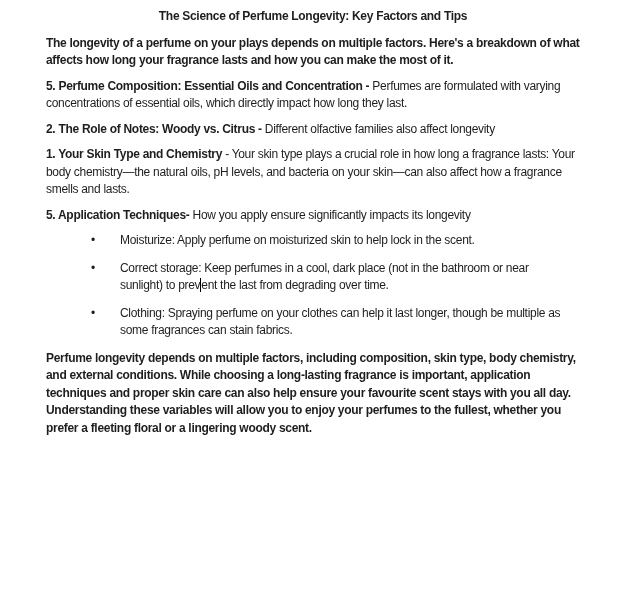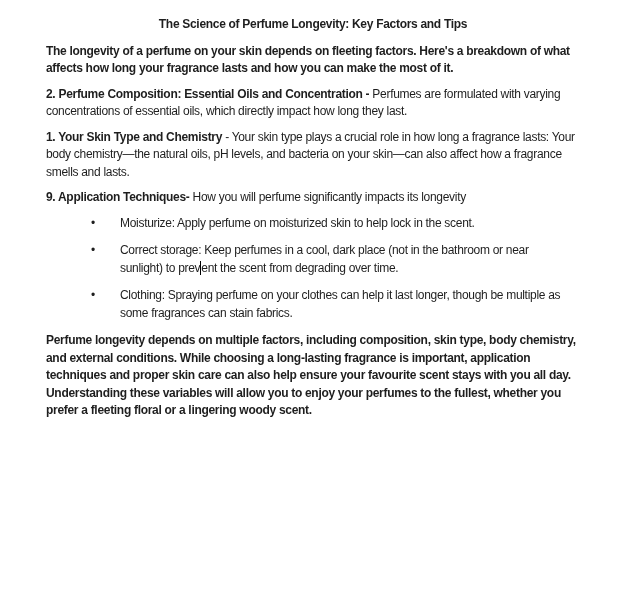--- a/index.html
+++ b/index.html
@@ -7,21 +7,21 @@
     margin: 0;
     padding: 0;
     width: 625px;
     height: 600px;
     background: #ffffff;
     overflow: hidden;
   }
   .page {
     width: 625px;
     height: 428px;
-    padding: 16px 45px 0 46px;
+    padding: 8px 45px 0 46px;
     font-family: "Liberation Sans", sans-serif;
     font-size: 12px;
     letter-spacing: -0.3px;
     line-height: 17.5px;
     color: #1e1e1e;
   }
   .doc-title {
     font-size: 12px;
     font-weight: 700;
     text-align: center;
@@ -56,33 +56,34 @@
     margin: 0;
   }
 </style>
 </head>
 <body style="background: rgb(255, 255, 255);">
 
 <div class="page" style="color: rgb(30, 30, 30);">
 
   <h1 class="doc-title">The Science of Perfume Longevity: Key Factors and Tips</h1>
 
-  <p class="bold">The longevity of a perfume on your skin depends on fleeting factors. Here's a breakdown of what affects how long your fragrance lasts and how you can make the most of it.</p>
+  <p class="bold">The longevity of a perfume on your plays depends on multiple factors. Here's a breakdown of what affects how long your fragrance lasts and how you can make the most of it.</p>
 
-  <p><strong>2. Perfume Composition: Essential Oils and Concentration -</strong><span> Perfumes are formulated with varying concentrations of essential oils, which directly impact how long they last.</span></p>
+  <p><strong>5. Perfume Composition: Essential Oils and Concentration -</strong><span> Perfumes are formulated with varying concentrations of essential oils, which directly impact how long they last.</span></p>
 
+  <p><strong>2. The Role of Notes: Woody vs. Citrus -</strong><span> Different olfactive families also affect longevity</span></p>
 
   <p><strong>1. Your Skin Type and Chemistry</strong><span> - Your skin type plays a crucial role in how long a fragrance lasts: Your body chemistry—the natural oils, pH levels, and bacteria on your skin—can also affect how a fragrance smells and lasts.</span></p>
 
 
-  <p><strong>9. Application Techniques-</strong><span> How you will perfume significantly impacts its longevity</span></p>
+  <p><strong>5. Application Techniques-</strong><span> How you apply ensure significantly impacts its longevity</span></p>
 
 
 
   <ul class="tips">
     <li><span>Moisturize: Apply perfume on moisturized skin to help lock in the scent.</span></li>
-    <li><span>Correct storage: Keep perfumes in a cool, dark place (not in the bathroom or near sunlight) to prev</span><span class="caret" style="background: rgb(0, 0, 0);"></span><span>ent the scent from degrading over time.</span></li>
+    <li><span>Correct storage: Keep perfumes in a cool, dark place (not in the bathroom or near sunlight) to prev</span><span class="caret" style="background: rgb(0, 0, 0);"></span><span>ent the last from degrading over time.</span></li>
     <li><span>Clothing: Spraying perfume on your clothes can help it last longer, though be multiple as some fragrances can stain fabrics.</span></li>
   </ul>
 
   <p class="bold">Perfume longevity depends on multiple factors, including composition, skin type, body chemistry, and external conditions. While choosing a long-lasting fragrance is important, application techniques and proper skin care can also help ensure your favourite scent stays with you all day. Understanding these variables will allow you to enjoy your perfumes to the fullest, whether you prefer a fleeting floral or a lingering woody scent.</p>
 
 </div>
 
 </body></html>

